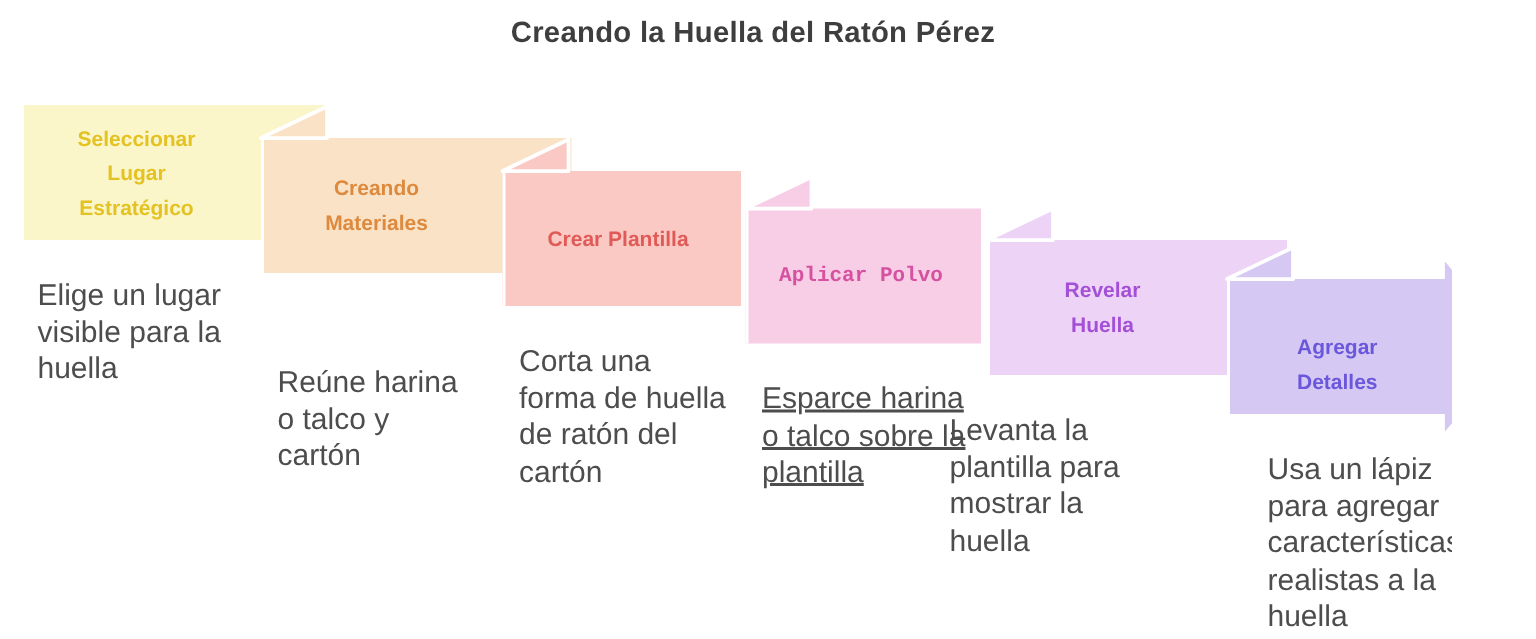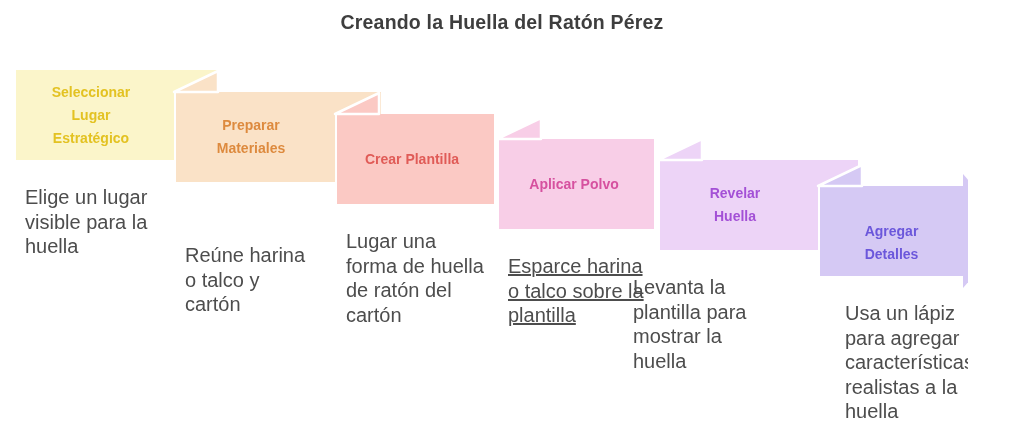--- a/index.html
+++ b/index.html
@@ -45,39 +45,39 @@
       <div class="step-title" style="left: 14px; top: 70px; width: 154px; color: rgb(227, 194, 34);">Seleccionar
 Lugar
 Estratégico</div>
       <div class="step-desc" style="left: 25px; top: 185px;">Elige un lugar
 visible para la
 huella</div>
       <div class="card-rect" style="left: 174px; top: 92px; width: 207px; background: rgb(250, 226, 199);"></div>
       <svg class="flap" width="50" height="27" style="left: 172px; top: 67px;">
         <polygon points="2,25 46,4 46,25" fill="#FAE2C7" stroke="#ffffff" stroke-width="2.5" stroke-linejoin="round"></polygon>
       </svg>
-      <div class="step-title" style="left: 174px; top: 92px; width: 154px; color: rgb(221, 138, 62);">Preparar
+      <div class="step-title" style="left: 174px; top: 92px; width: 154px; color: rgb(221, 138, 62);">Creando
 Materiales</div>
       <div class="step-desc" style="left: 185px; top: 207px; margin-top: 36px;">Reúne harina
 o talco y
 cartón</div>
       <div class="card-rect" style="left: 335px; top: 114px; width: 159px; background: rgb(251, 201, 196);"></div>
       <svg class="flap" width="50" height="27" style="left: 333px; top: 89px;">
         <polygon points="2,25 46,4 46,25" fill="#FBC9C4" stroke="#ffffff" stroke-width="2.5" stroke-linejoin="round"></polygon>
       </svg>
       <div class="step-title" style="left: 335px; top: 114px; width: 154px; color: rgb(224, 91, 87);">Crear Plantilla</div>
-      <div class="step-desc" style="left: 346px; top: 229px;">Lugar una
+      <div class="step-desc" style="left: 346px; top: 229px;">Corta una
 forma de huella
 de ratón del
 cartón</div>
       <div class="card-rect" style="left: 497px; top: 139px; width: 157px; background: rgb(248, 206, 231);"></div>
       <svg class="flap" width="50" height="27" style="left: 495px; top: 114px;">
         <polygon points="2,25 46,4 46,25" fill="#F8CEE7" stroke="#ffffff" stroke-width="2.5" stroke-linejoin="round"></polygon>
       </svg>
-      <div class="step-title" style="left: 497px; top: 139px; width: 154px; color: rgb(214, 81, 159);">Aplicar Polvo</div>
+      <div class="step-title" style="left: 497px; top: 139px; width: 154px; color: rgb(214, 81, 159); font-family: Liberation Mono, monospace;">Aplicar Polvo</div>
       <div class="step-desc" style="left: 508px; top: 254px; text-decoration: underline;">Esparce harina
 o talco sobre la
 plantilla</div>
       <div class="card-rect" style="left: 658px; top: 160px; width: 200px; background: rgb(237, 212, 247);"></div>
       <svg class="flap" width="50" height="27" style="left: 656px; top: 135px;">
         <polygon points="2,25 46,4 46,25" fill="#EDD4F7" stroke="#ffffff" stroke-width="2.5" stroke-linejoin="round"></polygon>
       </svg>
       <div class="step-title" style="left: 658px; top: 160px; width: 154px; color: rgb(163, 80, 214);">Revelar
 Huella</div>
       <div class="step-desc" style="left: 633px; top: 275px;">Levanta la

